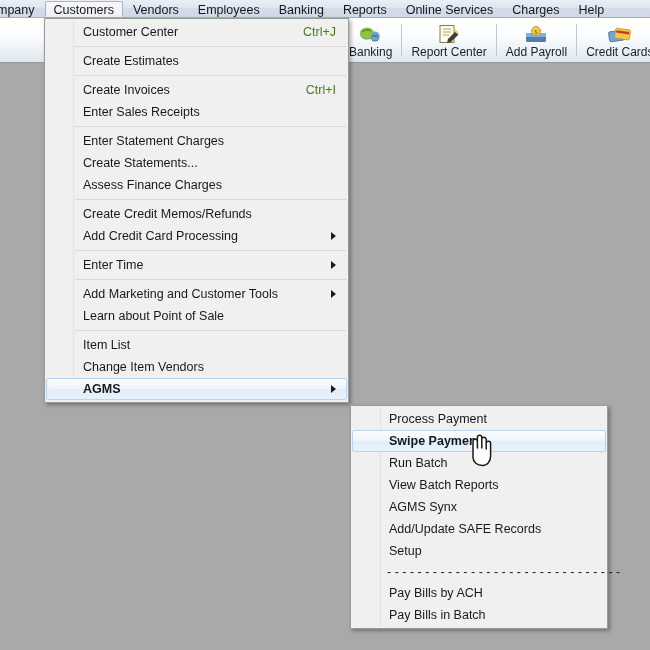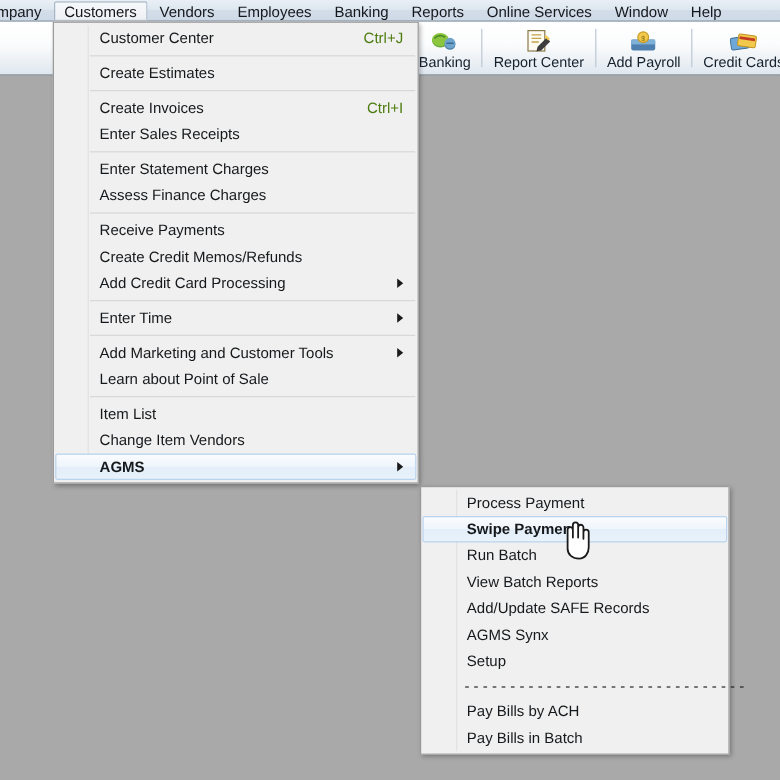--- a/index.html
+++ b/index.html
@@ -220,21 +220,21 @@
 <body style="background: rgb(169, 169, 169);">
 
 <div id="menubar">
     <div class="menu-item clipped-left">mpany</div>
     <div class="menu-item active">Customers</div>
     <div class="menu-item">Vendors</div>
     <div class="menu-item">Employees</div>
     <div class="menu-item">Banking</div>
     <div class="menu-item">Reports</div>
     <div class="menu-item">Online Services</div>
-    <div class="menu-item">Window</div>
+    <div class="menu-item">Charges</div>
     <div class="menu-item">Help</div>
   </div>
 
 <div id="toolbar">
   <div id="toolbar-left">
     <span class="tb-left-label" style="left:-2px;">ot</span>
     <span class="tb-left-label" style="left:10px;">Cust</span>
   </div>
 
   <div id="toolbar-right">
@@ -306,26 +306,26 @@
         <span class="accel">Ctrl+I</span>
       </div>
       <div class="mrow">
         <span class="label">Enter Sales Receipts</span>
       </div>
       <div class="msep"></div>
       <div class="mrow">
         <span class="label">Enter Statement Charges</span>
       </div>
       <div class="mrow">
+        <span class="label">Create Statements...</span>
+      </div>
+      <div class="mrow">
         <span class="label">Assess Finance Charges</span>
       </div>
       <div class="msep"></div>
-      <div class="mrow">
-        <span class="label">Receive Payments</span>
-      </div>
       <div class="mrow">
         <span class="label">Create Credit Memos/Refunds</span>
       </div>
       <div class="mrow">
         <span class="label">Add Credit Card Processing</span>
         <span class="arrow"></span>
       </div>
       <div class="msep"></div>
       <div class="mrow">
         <span class="label">Enter Time</span>
@@ -362,24 +362,24 @@
       <div class="mrow selected">
         <span class="label">Swipe Payment</span>
       </div>
       <div class="mrow">
         <span class="label">Run Batch</span>
       </div>
       <div class="mrow">
         <span class="label">View Batch Reports</span>
       </div>
       <div class="mrow">
+        <span class="label">AGMS Synx</span>
+      </div>
+      <div class="mrow">
         <span class="label">Add/Update SAFE Records</span>
-      </div>
-      <div class="mrow">
-        <span class="label">AGMS Synx</span>
       </div>
       <div class="mrow">
         <span class="label">Setup</span>
       </div>
       <div class="mdash">- - - - - - - - - - - - - - - - - - - - - - - - - - - - - - -</div>
       <div class="mrow">
         <span class="label">Pay Bills by ACH</span>
       </div>
       <div class="mrow">
         <span class="label">Pay Bills in Batch</span>

